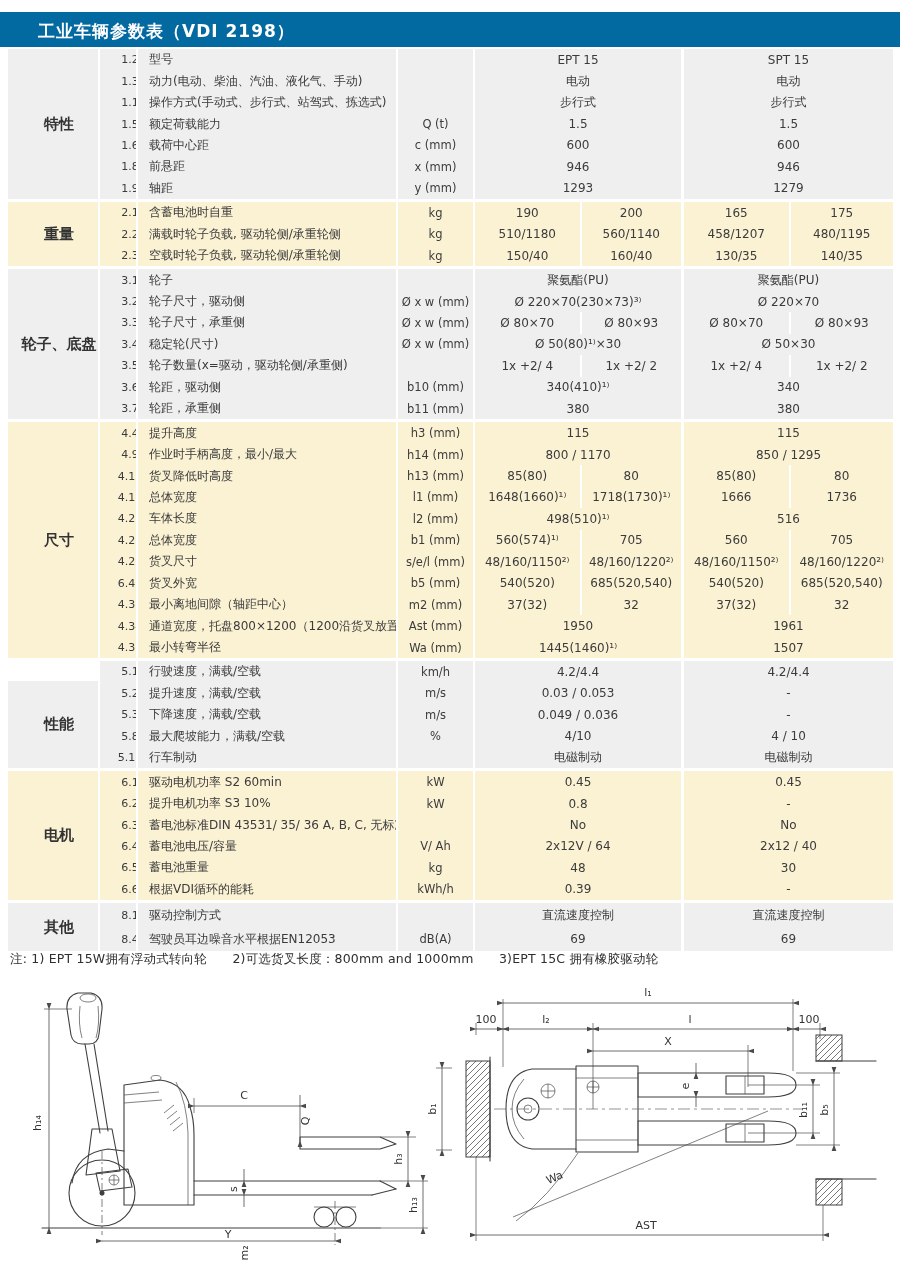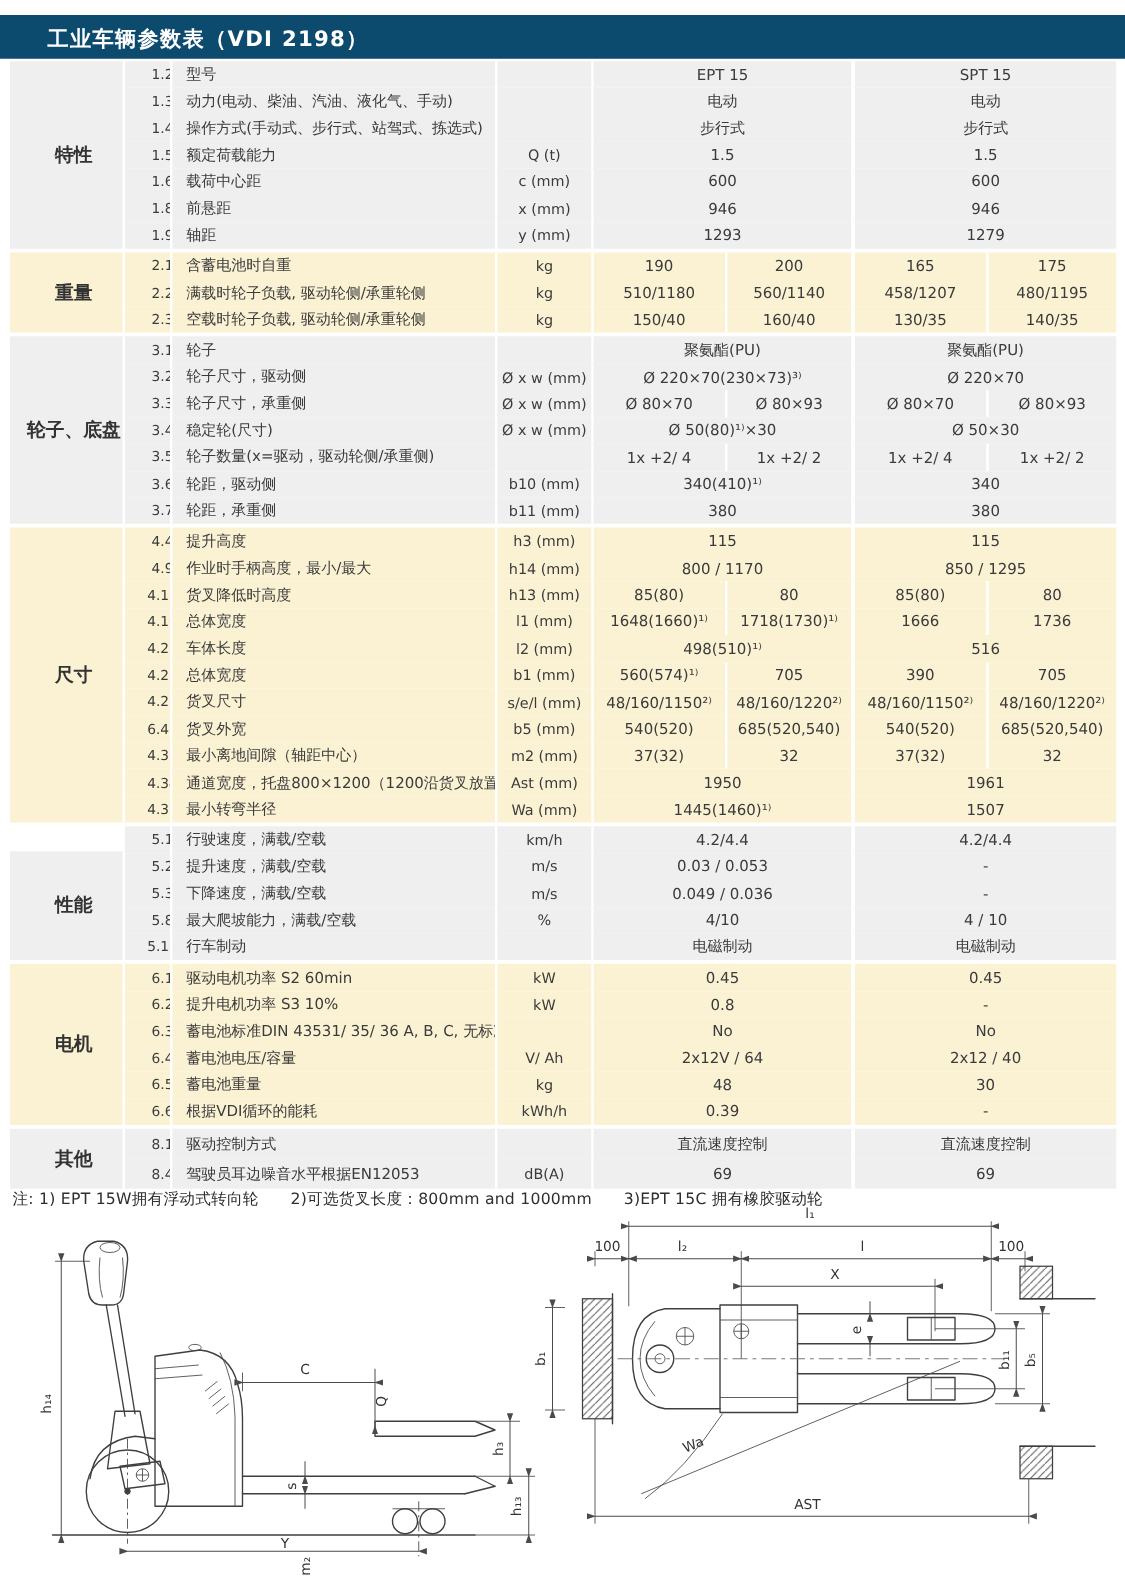--- a/index.html
+++ b/index.html
@@ -1,21 +1,21 @@
 <!DOCTYPE html>
 <html><head>
 <meta charset="utf-8">
 <style>
   html,body{margin:0;padding:0;}
   body{
     width:900px;height:1275px;position:relative;background:#ffffff;
     font-family:"DejaVu Sans","Liberation Sans",sans-serif;color:#3b3b3b;
     overflow:hidden;
   }
-  .title-bar{position:absolute;left:0;top:12px;width:900px;height:35px;background:#0c4a6e;}
+  .title-bar{position:absolute;left:0;top:12px;width:900px;height:35px;background:#0369a1;}
   .title-bar .title{
     font-size:17px;font-weight:bold;color:#ffffff;letter-spacing:1px;
     padding:8px 0 0 38px;
   }
   .spec-table{position:absolute;left:8px;top:49px;width:885px;}
   .section{
     display:grid;
     grid-template-columns:92px 38px 260px 77px 1fr 1fr 1fr 1fr;
     grid-auto-rows:21.45px;
     margin-bottom:3px;
@@ -57,21 +57,21 @@
       <div class="cell num">1.2</div>
       <div class="cell desc">型号</div>
       <div class="cell unit"></div>
       <div class="cell val span2 eptEnd">EPT 15</div>
       <div class="cell val span2">SPT 15</div>
       <div class="cell num">1.3</div>
       <div class="cell desc">动力(电动、柴油、汽油、液化气、手动)</div>
       <div class="cell unit"></div>
       <div class="cell val span2 eptEnd">电动</div>
       <div class="cell val span2">电动</div>
-      <div class="cell num">1.4</div>
+      <div class="cell num">1.1</div>
       <div class="cell desc">操作方式(手动式、步行式、站驾式、拣选式)</div>
       <div class="cell unit"></div>
       <div class="cell val span2 eptEnd">步行式</div>
       <div class="cell val span2">步行式</div>
       <div class="cell num">1.5</div>
       <div class="cell desc">额定荷载能力</div>
       <div class="cell unit">Q (t)</div>
       <div class="cell val span2 eptEnd">1.5</div>
       <div class="cell val span2">1.5</div>
       <div class="cell num">1.6</div>
@@ -185,21 +185,21 @@
       <div class="cell num">4.20</div>
       <div class="cell desc">车体长度</div>
       <div class="cell unit">l2 (mm)</div>
       <div class="cell val span2 eptEnd">498(510)¹⁾</div>
       <div class="cell val span2">516</div>
       <div class="cell num">4.21</div>
       <div class="cell desc">总体宽度</div>
       <div class="cell unit">b1 (mm)</div>
       <div class="cell val">560(574)¹⁾</div>
       <div class="cell val subdiv eptEnd">705</div>
-      <div class="cell val">390</div>
+      <div class="cell val">560</div>
       <div class="cell val subdiv">705</div>
       <div class="cell num">4.22</div>
       <div class="cell desc">货叉尺寸</div>
       <div class="cell unit">s/e/l (mm)</div>
       <div class="cell val">48/160/1150²⁾</div>
       <div class="cell val subdiv eptEnd">48/160/1220²⁾</div>
       <div class="cell val">48/160/1150²⁾</div>
       <div class="cell val subdiv">48/160/1220²⁾</div>
       <div class="cell num">6.47</div>
       <div class="cell desc">货叉外宽</div>
@@ -381,21 +381,21 @@
   <text class="dimtxt" x="374" y="176" transform="rotate(-90 374 176)" text-anchor="middle">h₃</text>
   <line class="dim" x1="395" y1="198" x2="395" y2="245" marker-start="url(#arS)" marker-end="url(#arS)"></line>
   <text class="dimtxt" x="389" y="222" transform="rotate(-90 389 222)" text-anchor="middle">h₁₃</text>
 
   <line class="dim" x1="74" y1="258" x2="307" y2="258" marker-start="url(#arS)" marker-end="url(#arS)"></line>
   <text class="dimtxt" x="200" y="255" text-anchor="middle">Y</text>
   <text class="dimtxt" x="220" y="270" transform="rotate(-90 220 270)" text-anchor="middle" font-size="9">m₂</text>
 </svg>
 </div>
 
-<div class="drawing" style="left:428px;top:961px;">
+<div class="drawing" style="left:428px;top:983px;">
 <svg width="472" height="292" viewBox="0 0 472 292">
   <defs>
     <marker id="arT" viewBox="0 0 10 10" refX="1" refY="5" markerWidth="9" markerHeight="9" orient="auto-start-reverse">
       <path d="M0,5 L10,1.5 L10,8.5 z" fill="#4a4a4a"></path>
     </marker>
     <pattern id="hatch" patternUnits="userSpaceOnUse" width="6" height="6">
       <path d="M0,6 L6,0" stroke="#555" stroke-width="0.8"></path>
     </pattern>
   </defs>
 

